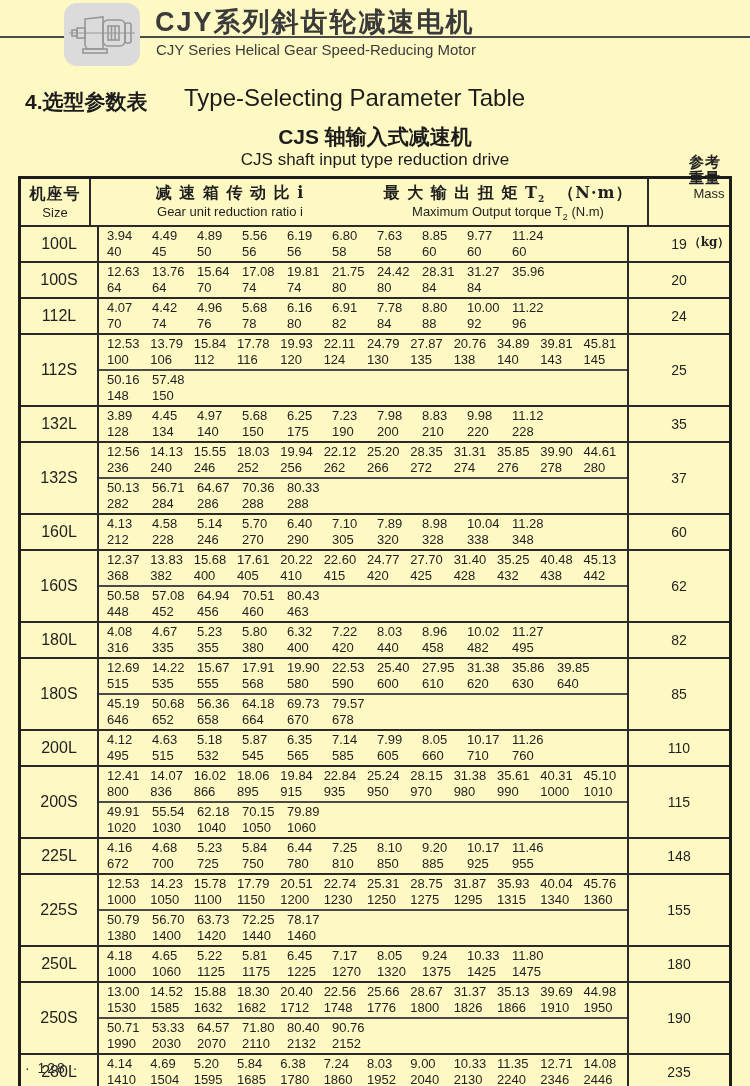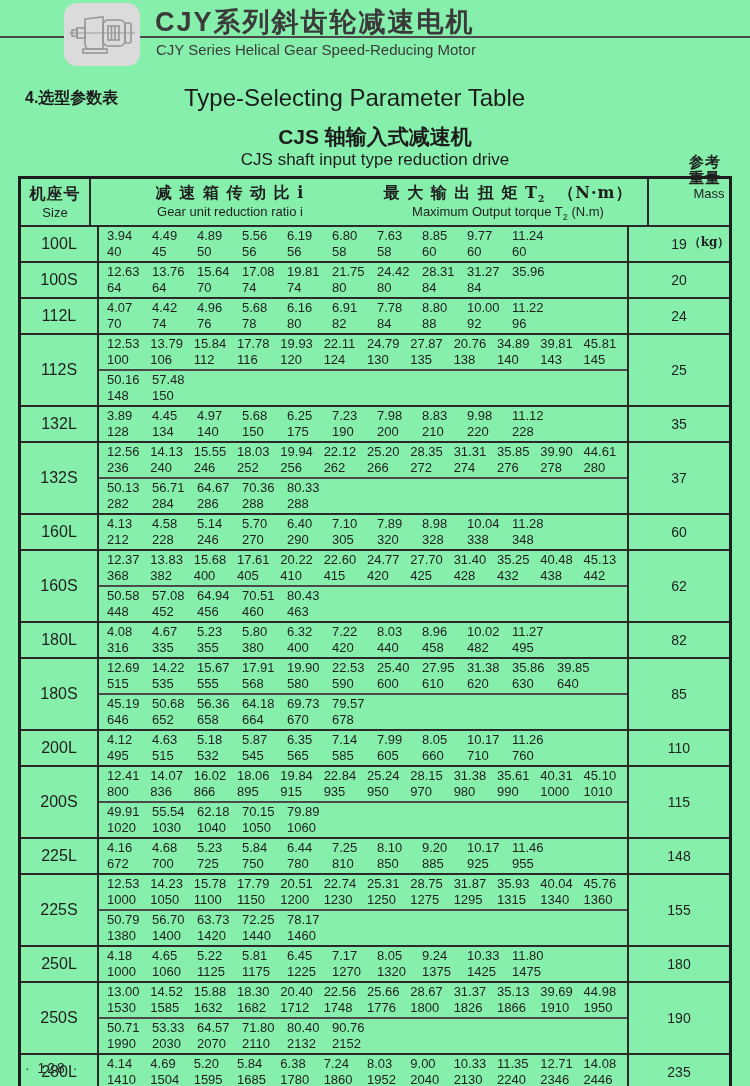--- a/index.html
+++ b/index.html
@@ -1,27 +1,27 @@
 <!DOCTYPE html>
 <html><head>
 <meta charset="utf-8">
 <style>
   html,body{margin:0;padding:0;background:#fff;}
-  .page{position:relative;width:750px;height:1086px;background:#86efac;overflow:hidden;
+  .page{position:relative;width:750px;height:1086px;background:#fef9c3;overflow:hidden;
         font-family:"Liberation Sans","DejaVu Sans",sans-serif;color:#1f1f1f;}
 
   
   .header-rule{position:absolute;left:0;top:36px;width:750px;height:2px;background:#4a4a4a;}
   .logo{position:absolute;left:64px;top:3px;width:76px;height:63px;background:#dbdbdb;
         border-radius:13px;display:flex;align-items:center;justify-content:center;}
   .brand-zh{position:absolute;left:155px;top:4px;font-size:27px;font-weight:600;color:#3a3a3a;letter-spacing:2px;}
   .brand-en{position:absolute;left:156px;top:41px;font-size:15px;color:#3a3a3a;}
 
   
-  .section-zh{position:absolute;left:25px;top:88px;font-size:16px;font-weight:600;color:#1c1c1c;}
+  .section-zh{position:absolute;left:25px;top:88px;font-size:21px;font-weight:600;color:#1c1c1c;}
   .section-en{position:absolute;left:184px;top:84px;font-size:24px;color:#1c1c1c;}
   .ttitle-zh{position:absolute;left:0;top:123px;width:750px;text-align:center;font-size:21px;font-weight:600;color:#1c1c1c;}
   .ttitle-en{position:absolute;left:0;top:150px;width:750px;text-align:center;font-size:17px;color:#1c1c1c;}
 
   
   .gtable{position:absolute;left:18px;top:176px;width:714px;border:3px solid #1d1d1d;box-sizing:border-box;}
   .thead{display:flex;height:46px;box-sizing:border-box;}
   .csize-h{width:70px;border-right:2px solid #2a2a2a;display:flex;flex-direction:column;
            align-items:center;justify-content:center;box-sizing:border-box;}
   .cdata-h{flex:1;display:flex;flex-direction:column;justify-content:center;box-sizing:border-box;}

